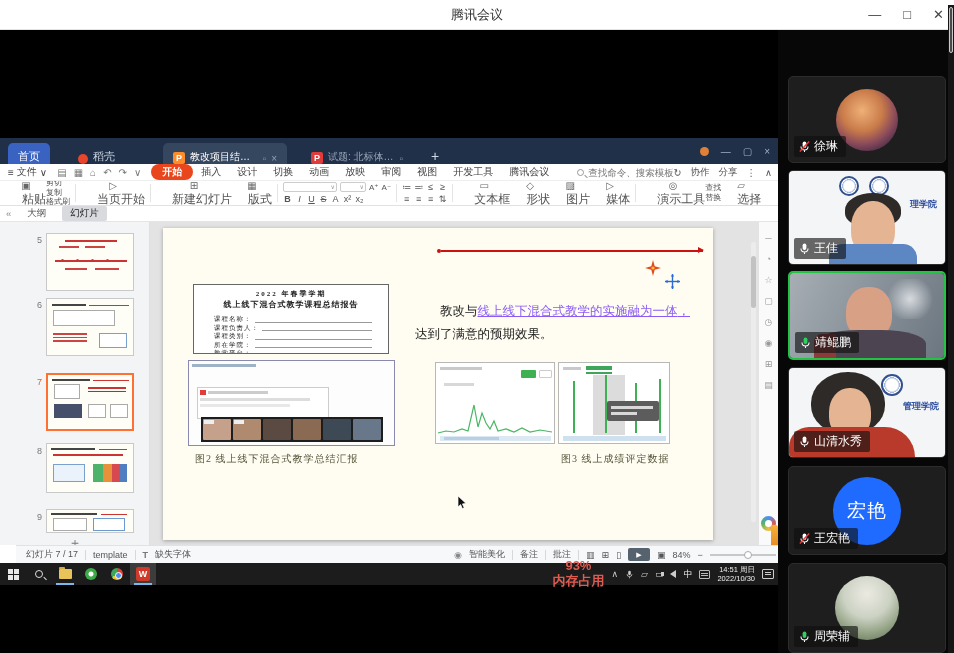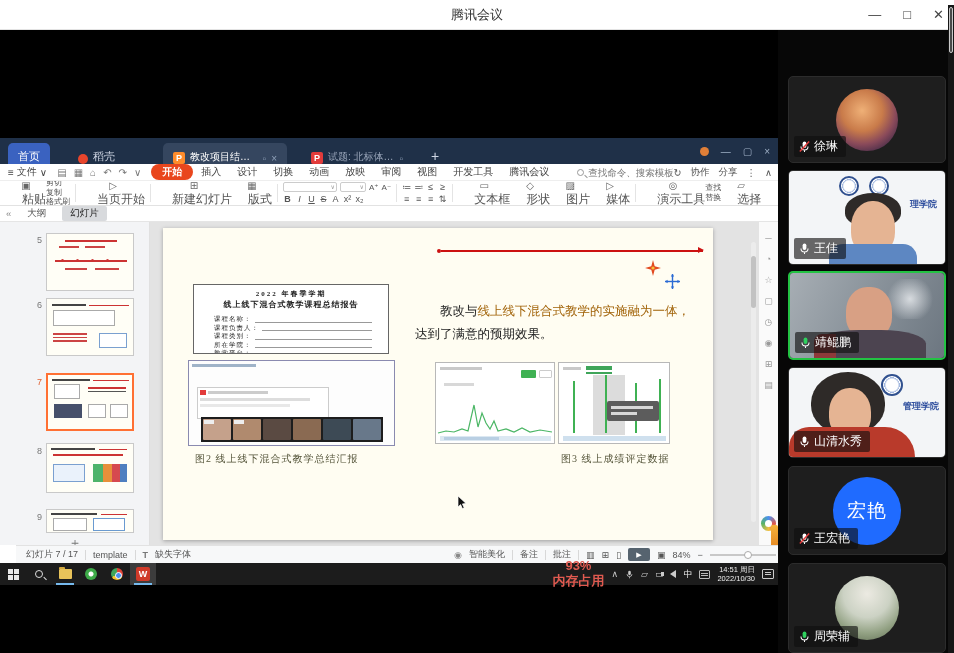--- a/index.html
+++ b/index.html
@@ -108,21 +108,21 @@
   
   .slide{position:absolute;left:13px;top:6px;width:550px;height:312px;background:#fffdf2;
     box-shadow:0 1px 4px rgba(0,0,0,.3);}
   .s-title{position:absolute;left:26px;top:12px;font-size:15px;font-weight:bold;color:#333;letter-spacing:.5px;}
   .s-arrow{position:absolute;left:278px;top:22px;width:262px;height:1.5px;background:#cc1111;}
   .s-arrow::before{content:"";position:absolute;left:-4px;top:-1.5px;width:4px;height:4px;background:#cc1111;border-radius:50%;}
   .s-arrow::after{content:"";position:absolute;right:-1px;top:-2.7px;border-left:6px solid #cc1111;
     border-top:3.5px solid transparent;border-bottom:3.5px solid transparent;}
   .s-para{position:absolute;left:252px;top:72px;width:288px;font-size:12.5px;line-height:1.85;color:#222;}
   .s-para .ind{text-indent:2em;display:block;}
-  .s-para .red{color:#a16207;}
+  .s-para .red{color:#8b5cf6;text-decoration:underline;}
   .docbox{position:absolute;left:30px;top:56px;width:196px;height:70px;background:#fff;border:1px solid #666;
     font-family:"Liberation Serif","DejaVu Serif",serif;overflow:hidden;}
   .docbox .h1{text-align:center;font-size:7px;font-weight:bold;color:#222;margin-top:4px;letter-spacing:2px;}
   .docbox .h2{text-align:center;font-size:8px;font-weight:bold;color:#222;letter-spacing:1px;margin-bottom:6px;}
   .f-row{display:flex;align-items:flex-end;gap:3px;margin:0 16px 2px 20px;}
   .f-row .lab{font-size:6.5px;line-height:6.5px;color:#222;white-space:nowrap;letter-spacing:1px;}
   .f-row .val{flex:1;border-bottom:0.5px solid #999;height:6px;}
 
   .imgA{position:absolute;left:25px;top:132px;width:207px;height:86px;background:#fdfdfd;border:1px solid #8a8ab0;}
   .imgA .tl{position:absolute;left:3px;top:3px;width:64px;height:3px;background:#9fb3c8;}

